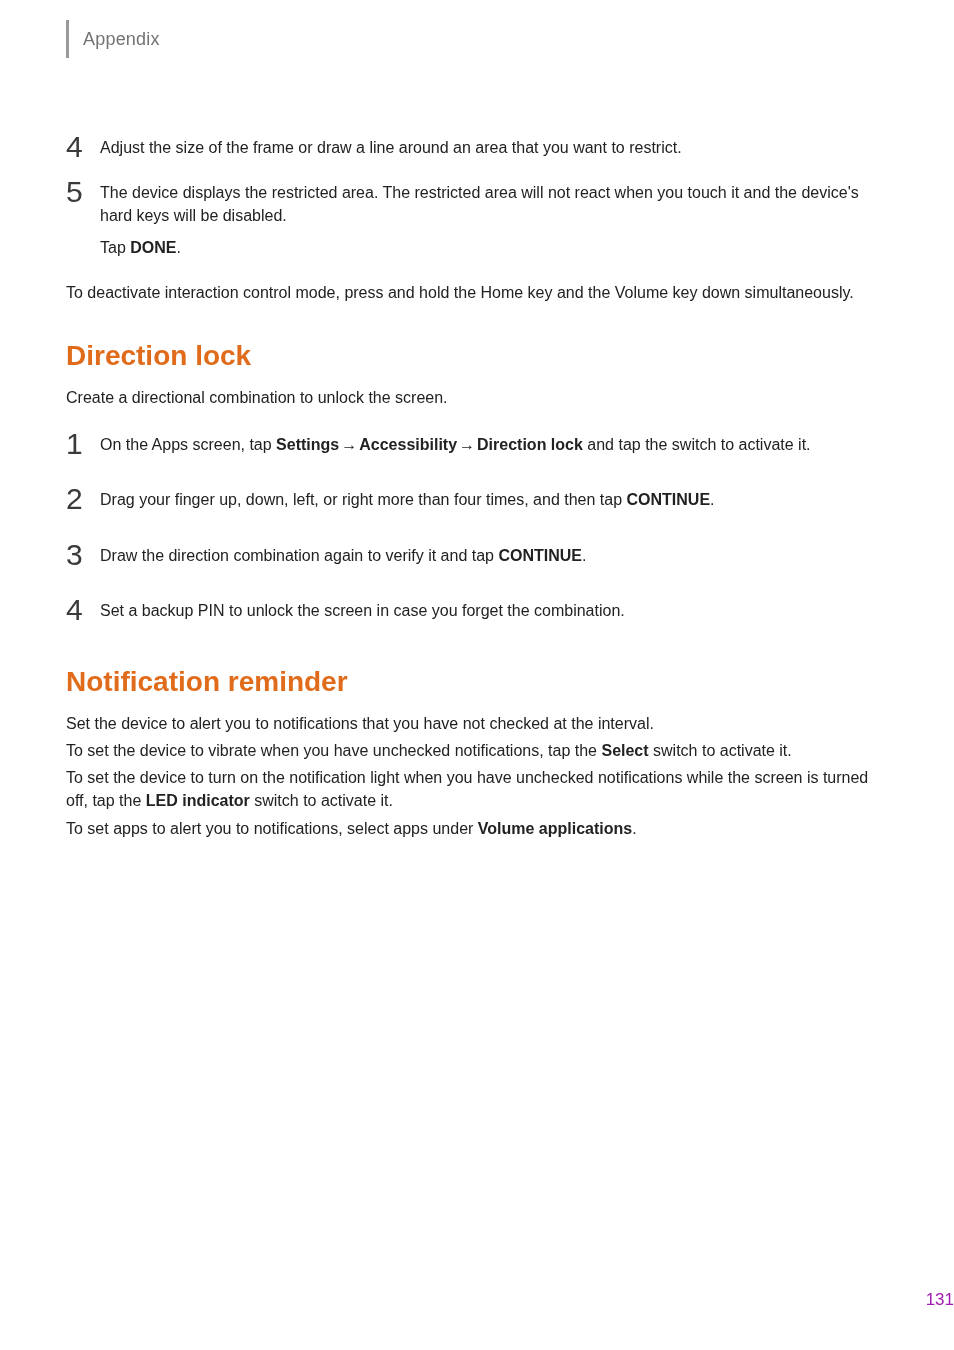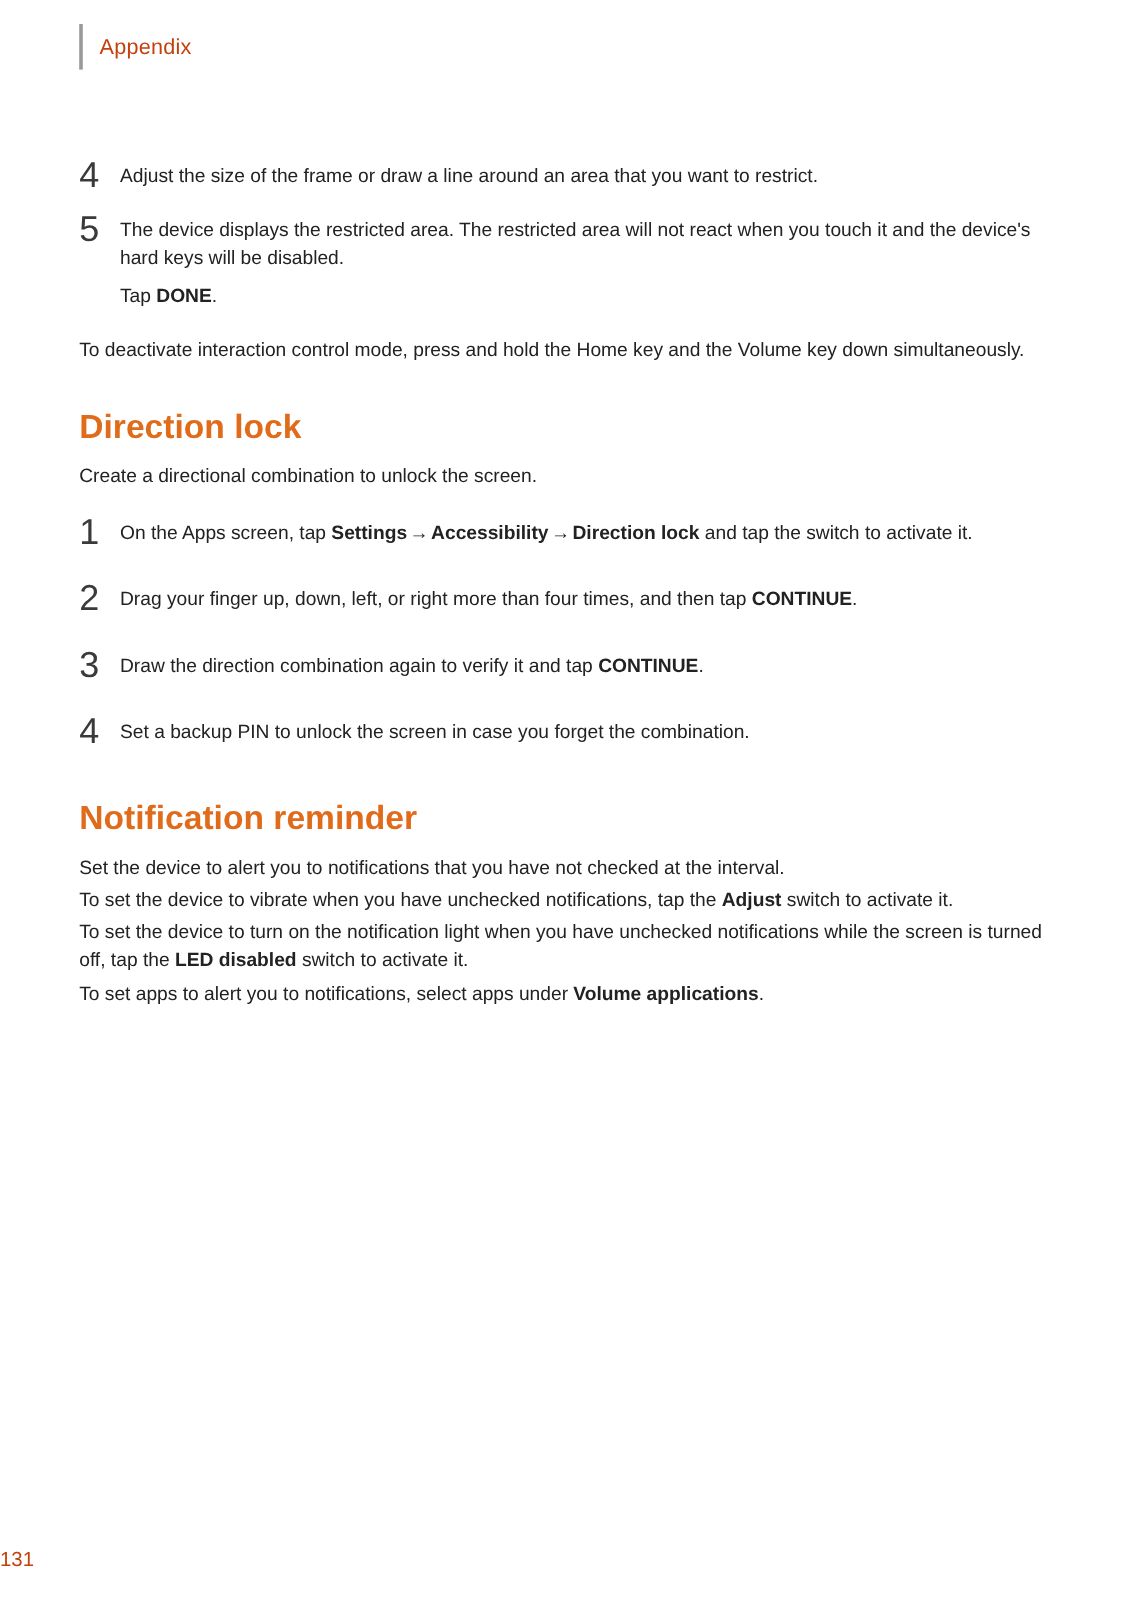--- a/index.html
+++ b/index.html
@@ -26,21 +26,21 @@
     margin-bottom: 74px;
   }
   .header-rule {
     width: 3px;
     height: 38px;
     background: #9a9a9a;
     margin-right: 14px;
   }
   .header-label {
     font-size: 18px;
-    color: #c2410c;
+    color: #737373;
     letter-spacing: 0.2px;
   }
   .step-block {
     display: flex;
     align-items: flex-start;
     margin-bottom: 10px;
   }
   .step-num {
     width: 34px;
     flex: 0 0 34px;
@@ -73,23 +73,23 @@
     margin: 36px 0 14px 0;
   }
   .gap-steps > .step-block { margin-bottom: 20px; }
   .b { font-weight: 700; }
   .arrow { padding: 0 2px; }
   .page-number {
     position: absolute;
     bottom: 40px;
     left: 0;
     width: 100%;
-    text-align: left;
+    text-align: right;
     font-size: 17px;
-    color: #c2410c;
+    color: #a21caf;
   }
 </style>
 </head>
 <body>
 
 <div class="page">
 
   <div class="header">
     <div class="header-rule"></div>
     <div class="header-label">Appendix</div>
@@ -138,19 +138,19 @@
         <div class="step-num">4</div>
         <div class="step-body">
           <p>Set a backup PIN to unlock the screen in case you forget the combination.</p>
         </div>
       </div>
     </div>
 
   <div class="section-heading">Notification reminder</div>
   <div id="nr-body">
       <p class="body-para tight">Set the device to alert you to notifications that you have not checked at the interval.</p>
-      <p class="body-para tight">To set the device to vibrate when you have unchecked notifications, tap the <span class="b">Adjust</span> switch to activate it.</p>
-      <p class="body-para tight">To set the device to turn on the notification light when you have unchecked notifications while the screen is turned off, tap the <span class="b">LED disabled</span> switch to activate it.</p>
+      <p class="body-para tight">To set the device to vibrate when you have unchecked notifications, tap the <span class="b">Select</span> switch to activate it.</p>
+      <p class="body-para tight">To set the device to turn on the notification light when you have unchecked notifications while the screen is turned off, tap the <span class="b">LED indicator</span> switch to activate it.</p>
       <p class="body-para tight">To set apps to alert you to notifications, select apps under <span class="b">Volume applications</span>.</p>
     </div>
 
   <div class="page-number">131</div>
 </div>
 
 </body></html>

